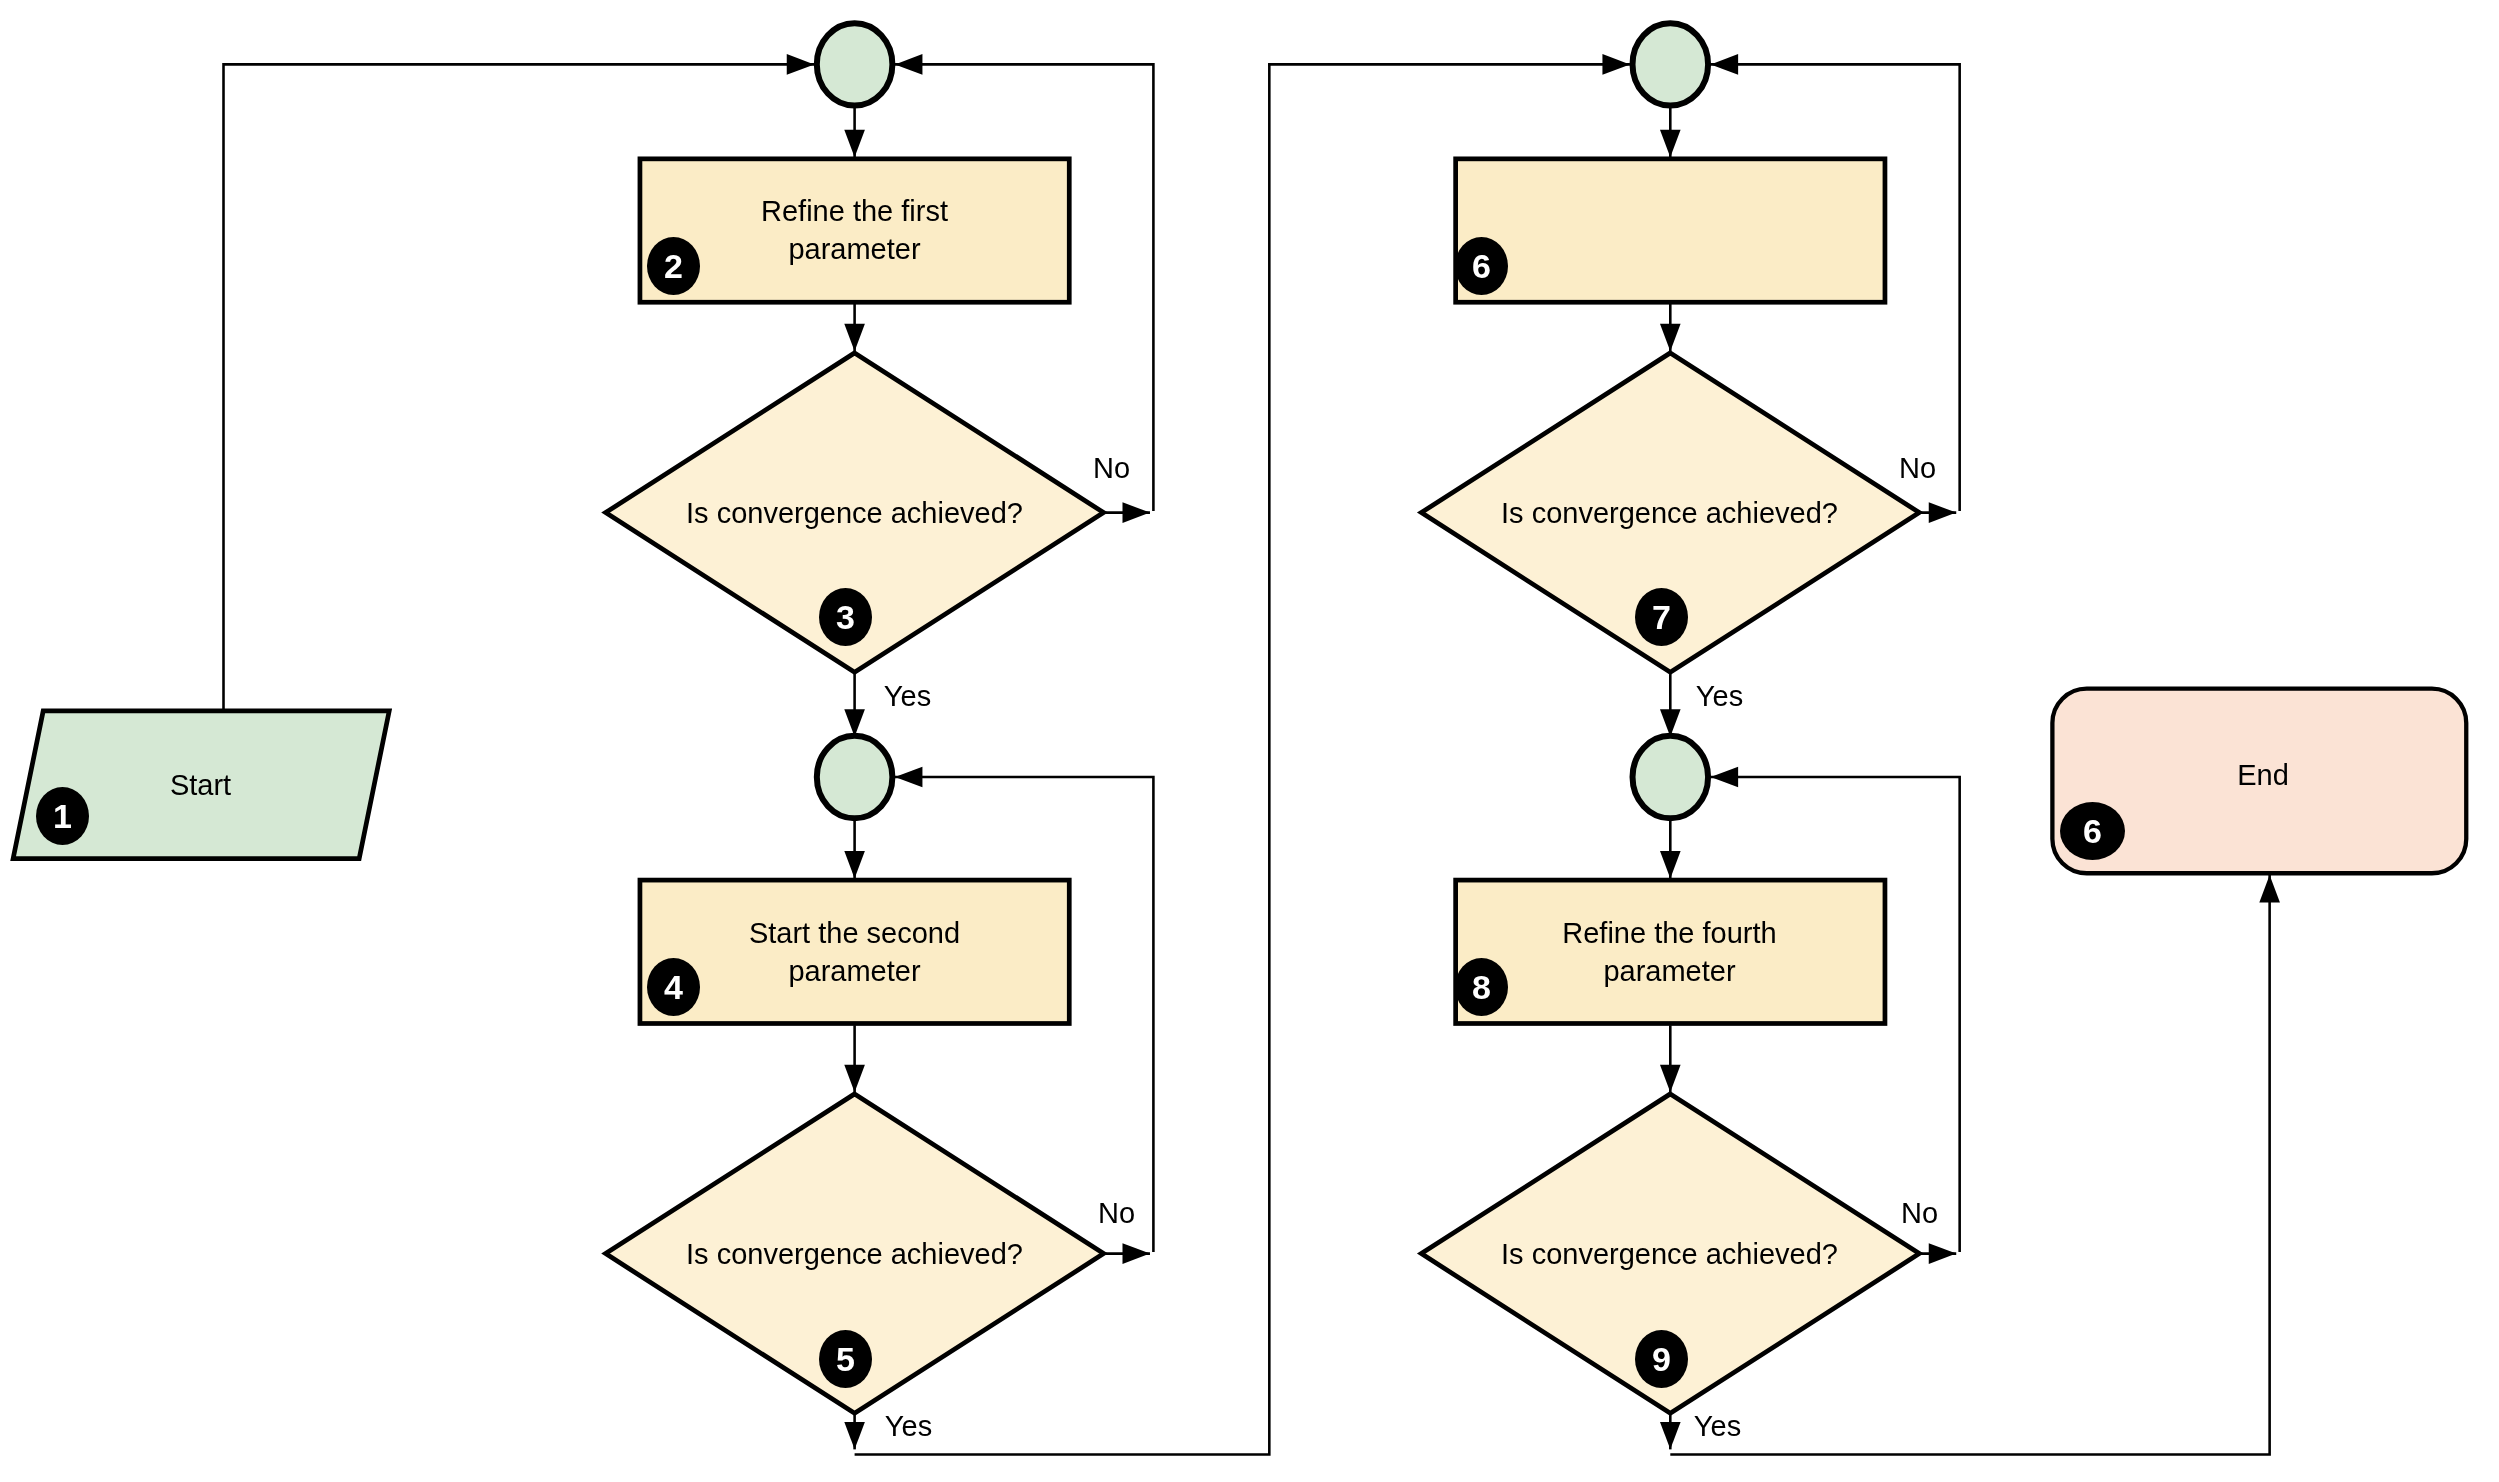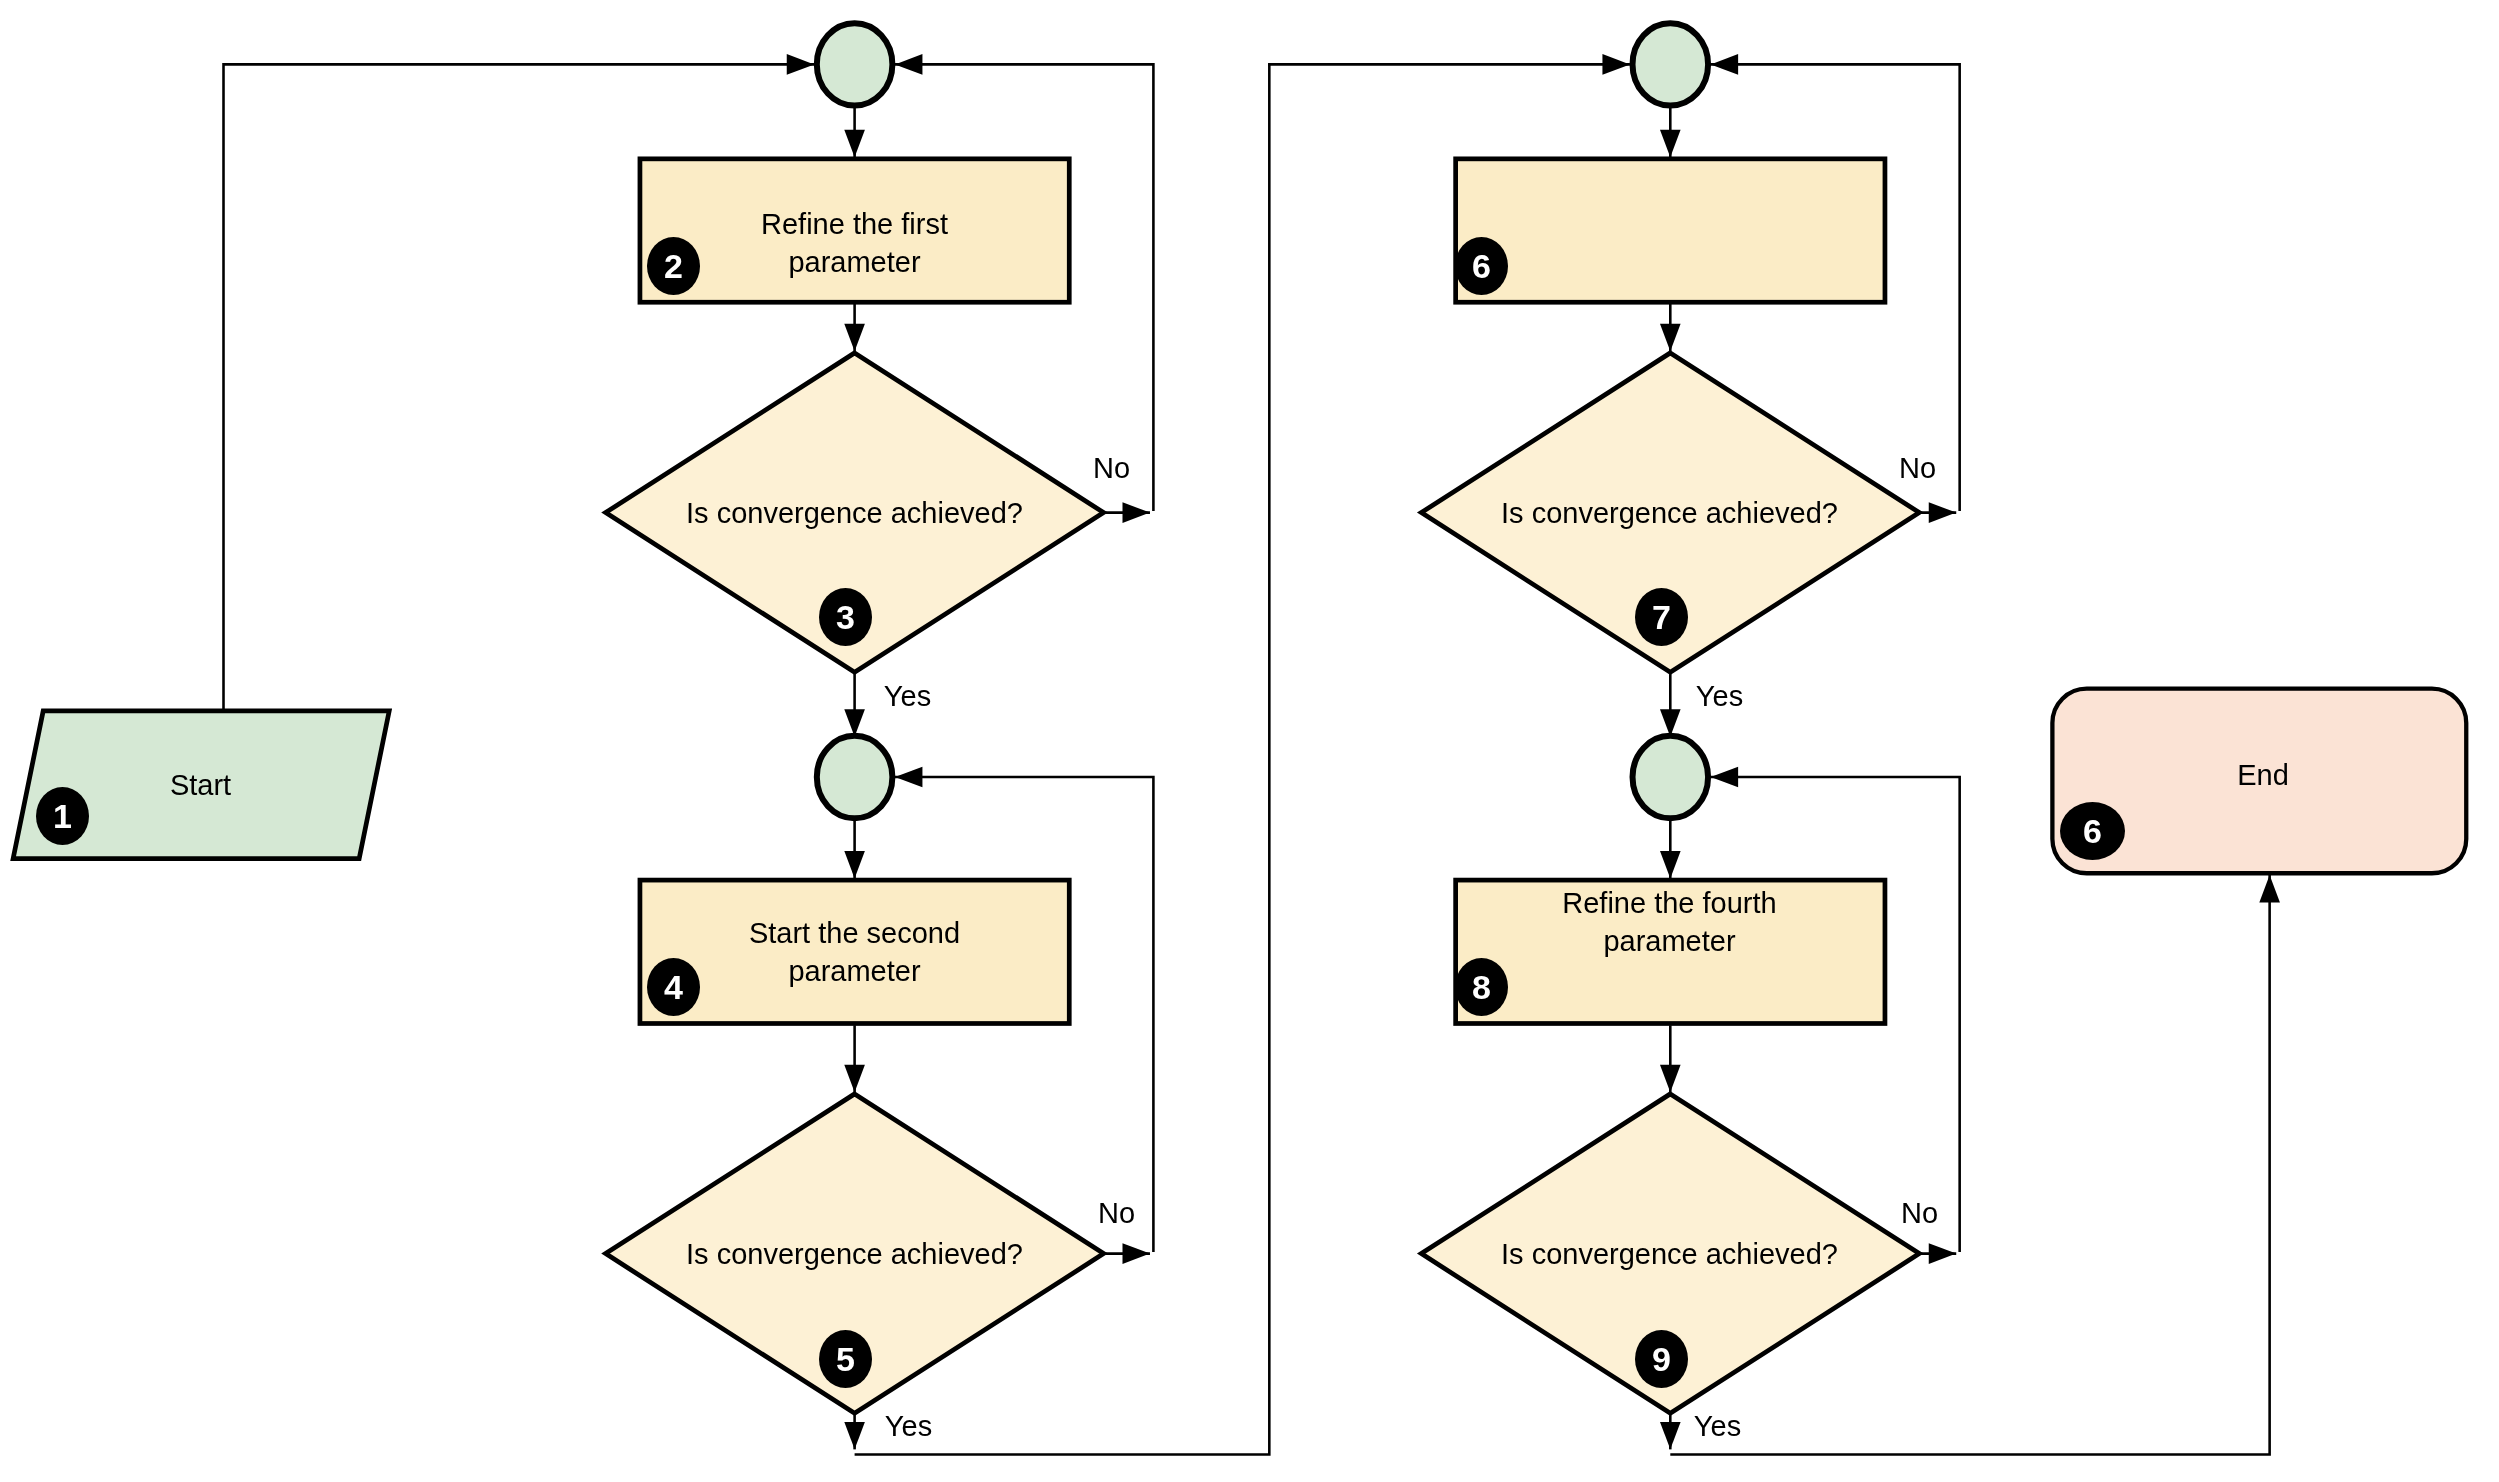--- a/index.html
+++ b/index.html
@@ -66,26 +66,26 @@
     <rect class="shape-process" x="1695" y="185" width="500" height="167"></rect>
     <rect class="shape-process" x="1695" y="1025" width="500" height="167"></rect>
     <polygon class="shape-decision" points="995,411 1285,597 995,783 705,597"></polygon>
     <polygon class="shape-decision" points="995,1274 1285,1460 995,1646 705,1460"></polygon>
     <polygon class="shape-decision" points="1945,411 2235,597 1945,783 1655,597"></polygon>
     <polygon class="shape-decision" points="1945,1274 2235,1460 1945,1646 1655,1460"></polygon>
     <rect class="shape-end" x="2390" y="802" width="482" height="215" rx="40" ry="40"></rect>
   </svg>
 
   <div class="lbl" style="left:29px;top:766px;width:343px;height:38px;">Start</div>
-  <div class="lbl" style="left:713px;top:192px;width:283px;height:76px;margin-top:13px;">Refine the first parameter</div>
+  <div class="lbl" style="left:713px;top:192px;width:283px;height:76px;">Refine the first parameter</div>
   <div class="lbl" style="left:640px;top:494px;width:429px;height:38px;">Is convergence achieved?</div>
   <div class="lbl" style="left:713px;top:914px;width:283px;height:76px;">Start the second parameter</div>
   <div class="lbl" style="left:640px;top:1235px;width:429px;height:38px;">Is convergence achieved?</div>
   <div class="lbl" style="left:1455px;top:494px;width:429px;height:38px;">Is convergence achieved?</div>
-  <div class="lbl" style="left:1528px;top:884px;width:283px;height:76px;">Refine the fourth parameter</div>
+  <div class="lbl" style="left:1528px;top:914px;width:283px;height:76px;">Refine the fourth parameter</div>
   <div class="lbl" style="left:1455px;top:1235px;width:429px;height:38px;">Is convergence achieved?</div>
   <div class="lbl" style="left:2134px;top:756px;width:258px;height:38px;">End</div>
 
   <div class="lbl" style="left:1060px;top:449px;width:103px;height:38px;">No</div>
   <div class="lbl" style="left:856px;top:677px;width:103px;height:38px;">Yes</div>
   <div class="lbl" style="left:1065px;top:1194px;width:103px;height:38px;">No</div>
   <div class="lbl" style="left:857px;top:1407px;width:103px;height:38px;">Yes</div>
   <div class="lbl" style="left:1866px;top:449px;width:103px;height:38px;">No</div>
   <div class="lbl" style="left:1668px;top:677px;width:103px;height:38px;">Yes</div>
   <div class="lbl" style="left:1868px;top:1194px;width:103px;height:38px;">No</div>

